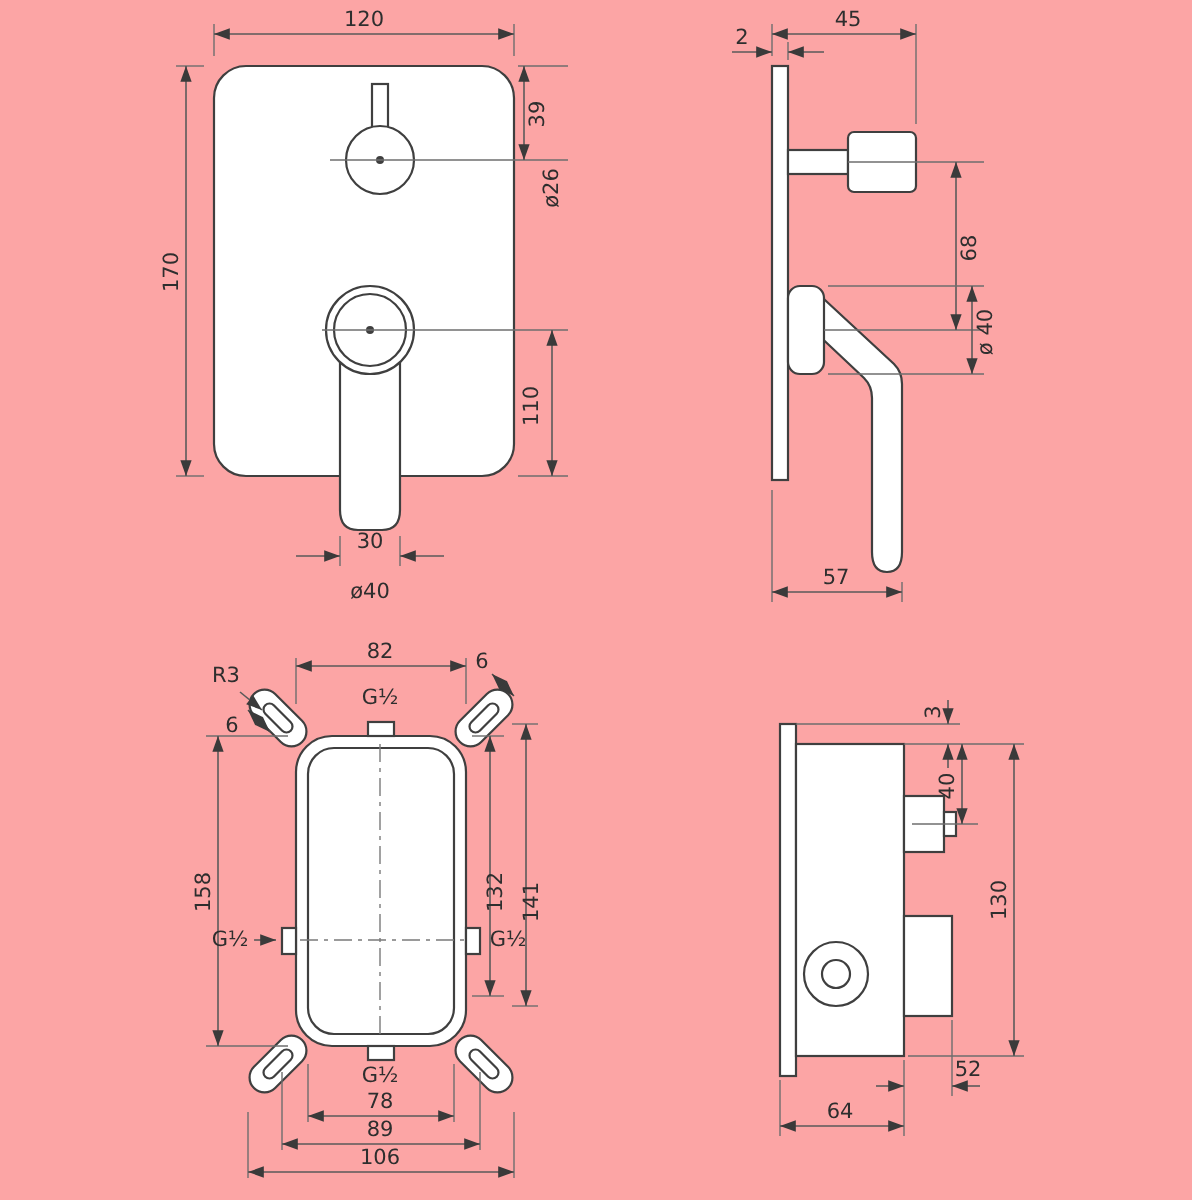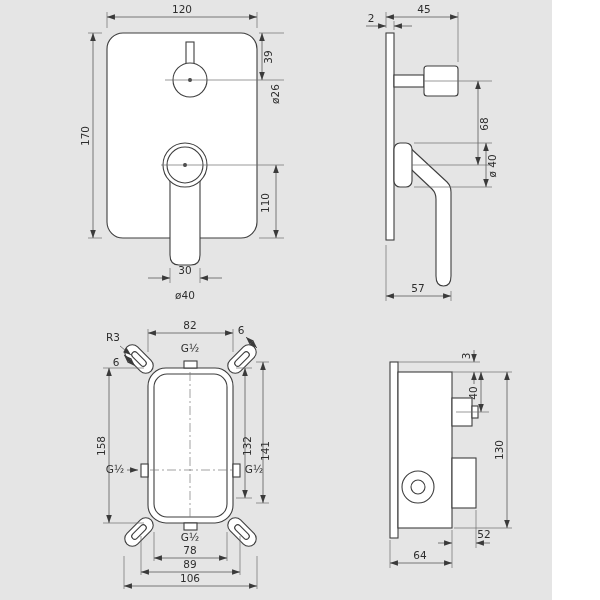--- a/index.html
+++ b/index.html
@@ -1,16 +1,16 @@
 <!DOCTYPE html>
 <html><head>
 <meta charset="utf-8">
 <style>
   html,body{margin:0;padding:0;background:#ffffff;}
-  .page{width:552px;height:600px;background:#e5e5e5;position:relative;text-decoration:underline;}
+  .page{width:596px;height:600px;background:#fca5a5;position:relative;text-decoration:underline;}
   svg{display:block;}
   text{font-family:"DejaVu Sans", sans-serif;font-size:10.5px;fill:#2e2e2e;}
   .lbl{text-anchor:middle;}
   .ol{fill:#ffffff;stroke:#3f3f3f;stroke-width:1.1;}
   .oln{fill:none;stroke:#3f3f3f;stroke-width:1.1;}
   .dim{fill:none;stroke:#5a5a5a;stroke-width:0.8;}
   .ext{fill:none;stroke:#6e6e6e;stroke-width:0.7;}
   .cl{fill:none;stroke:#7a7a7a;stroke-width:0.7;stroke-dasharray:9 3 2 3;}
   .dot{fill:#3f3f3f;stroke:none;}
 </style>

